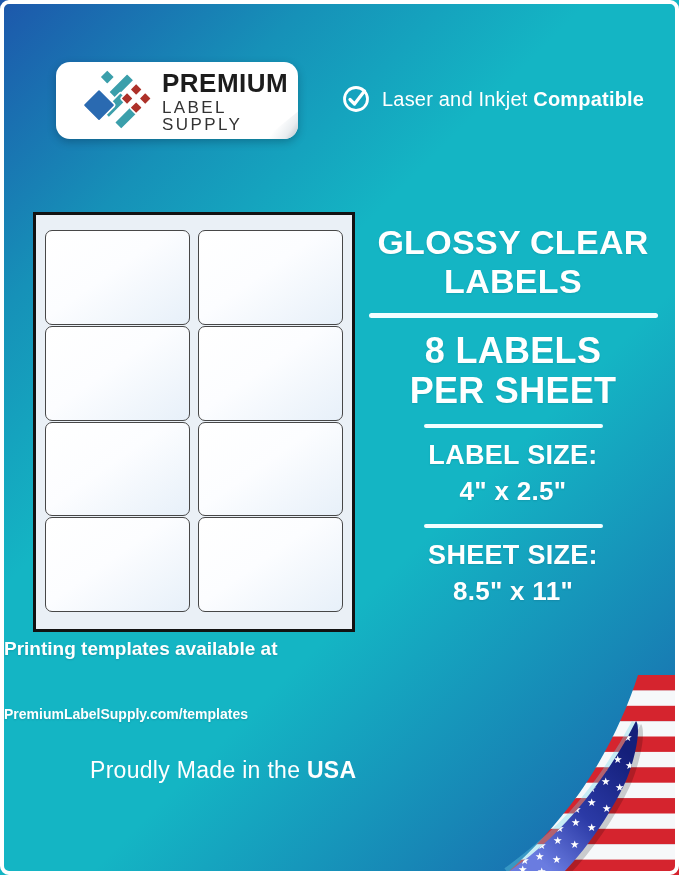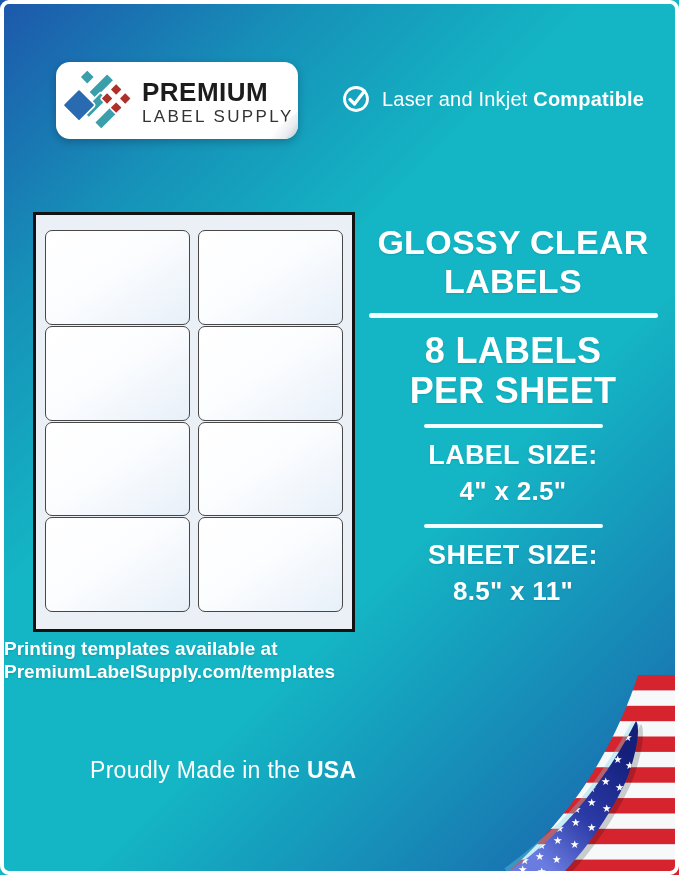--- a/index.html
+++ b/index.html
@@ -19,21 +19,21 @@
 
   .frame {
     position:absolute; inset:0; border:4px solid #ffffff; border-radius:9px;
     z-index:40; pointer-events:none;
   }
 
   
   .logo-card {
     position:absolute; left:56px; top:62px; width:242px; height:77px;
     background:#ffffff; border-radius:14px;
-    display:flex; align-items:center; gap:6px; padding-left:4px;
+    display:flex; align-items:center; gap:6px; padding-left:24px;
     box-shadow:0 3px 8px rgba(0,20,40,.28);
     z-index:10;
   }
   .logo-card .fold {
     position:absolute; right:0; bottom:0; width:34px; height:30px;
     border-radius:0 0 14px 0;
     background:linear-gradient(305deg, #b9c2c9 2%, #e9edf0 26%, #ffffff 55%);
     clip-path:polygon(0 100%, 100% 8%, 100% 100%);
   }
   .logo-mark { width:76px; height:66px; flex:0 0 auto; }
@@ -80,21 +80,21 @@
   .panel .size-head { font-size:27px; line-height:31px; margin-top:12px; }
   .panel .size-val  { font-size:26px; line-height:40px; }
   .panel .size-head.second { margin-top:12px; }
 
   
   .templates-note {
     position:absolute; left:4px; top:637px; width:380px; text-align:left;
     color:#ffffff; font-weight:700; z-index:10; text-shadow:0 1px 2px rgba(0,30,40,.15);
   }
   .templates-note .tl1 { font-size:19px; line-height:23px; }
-  .templates-note .tl2 { font-size:19px; line-height:24px; }
+  .templates-note .tl2 { font-size:14px; line-height:24px;margin-top:42px; }
 
   
   .footer {
     position:absolute; left:90px; top:757px; width:490px; 
     color:#fff; font-size:23px; font-weight:500; letter-spacing:.3px; z-index:10;
   }
   .footer b { font-weight:800; }
 
   
   .flag { position:absolute; right:0; bottom:0; width:194px; height:200px; z-index:20; }

